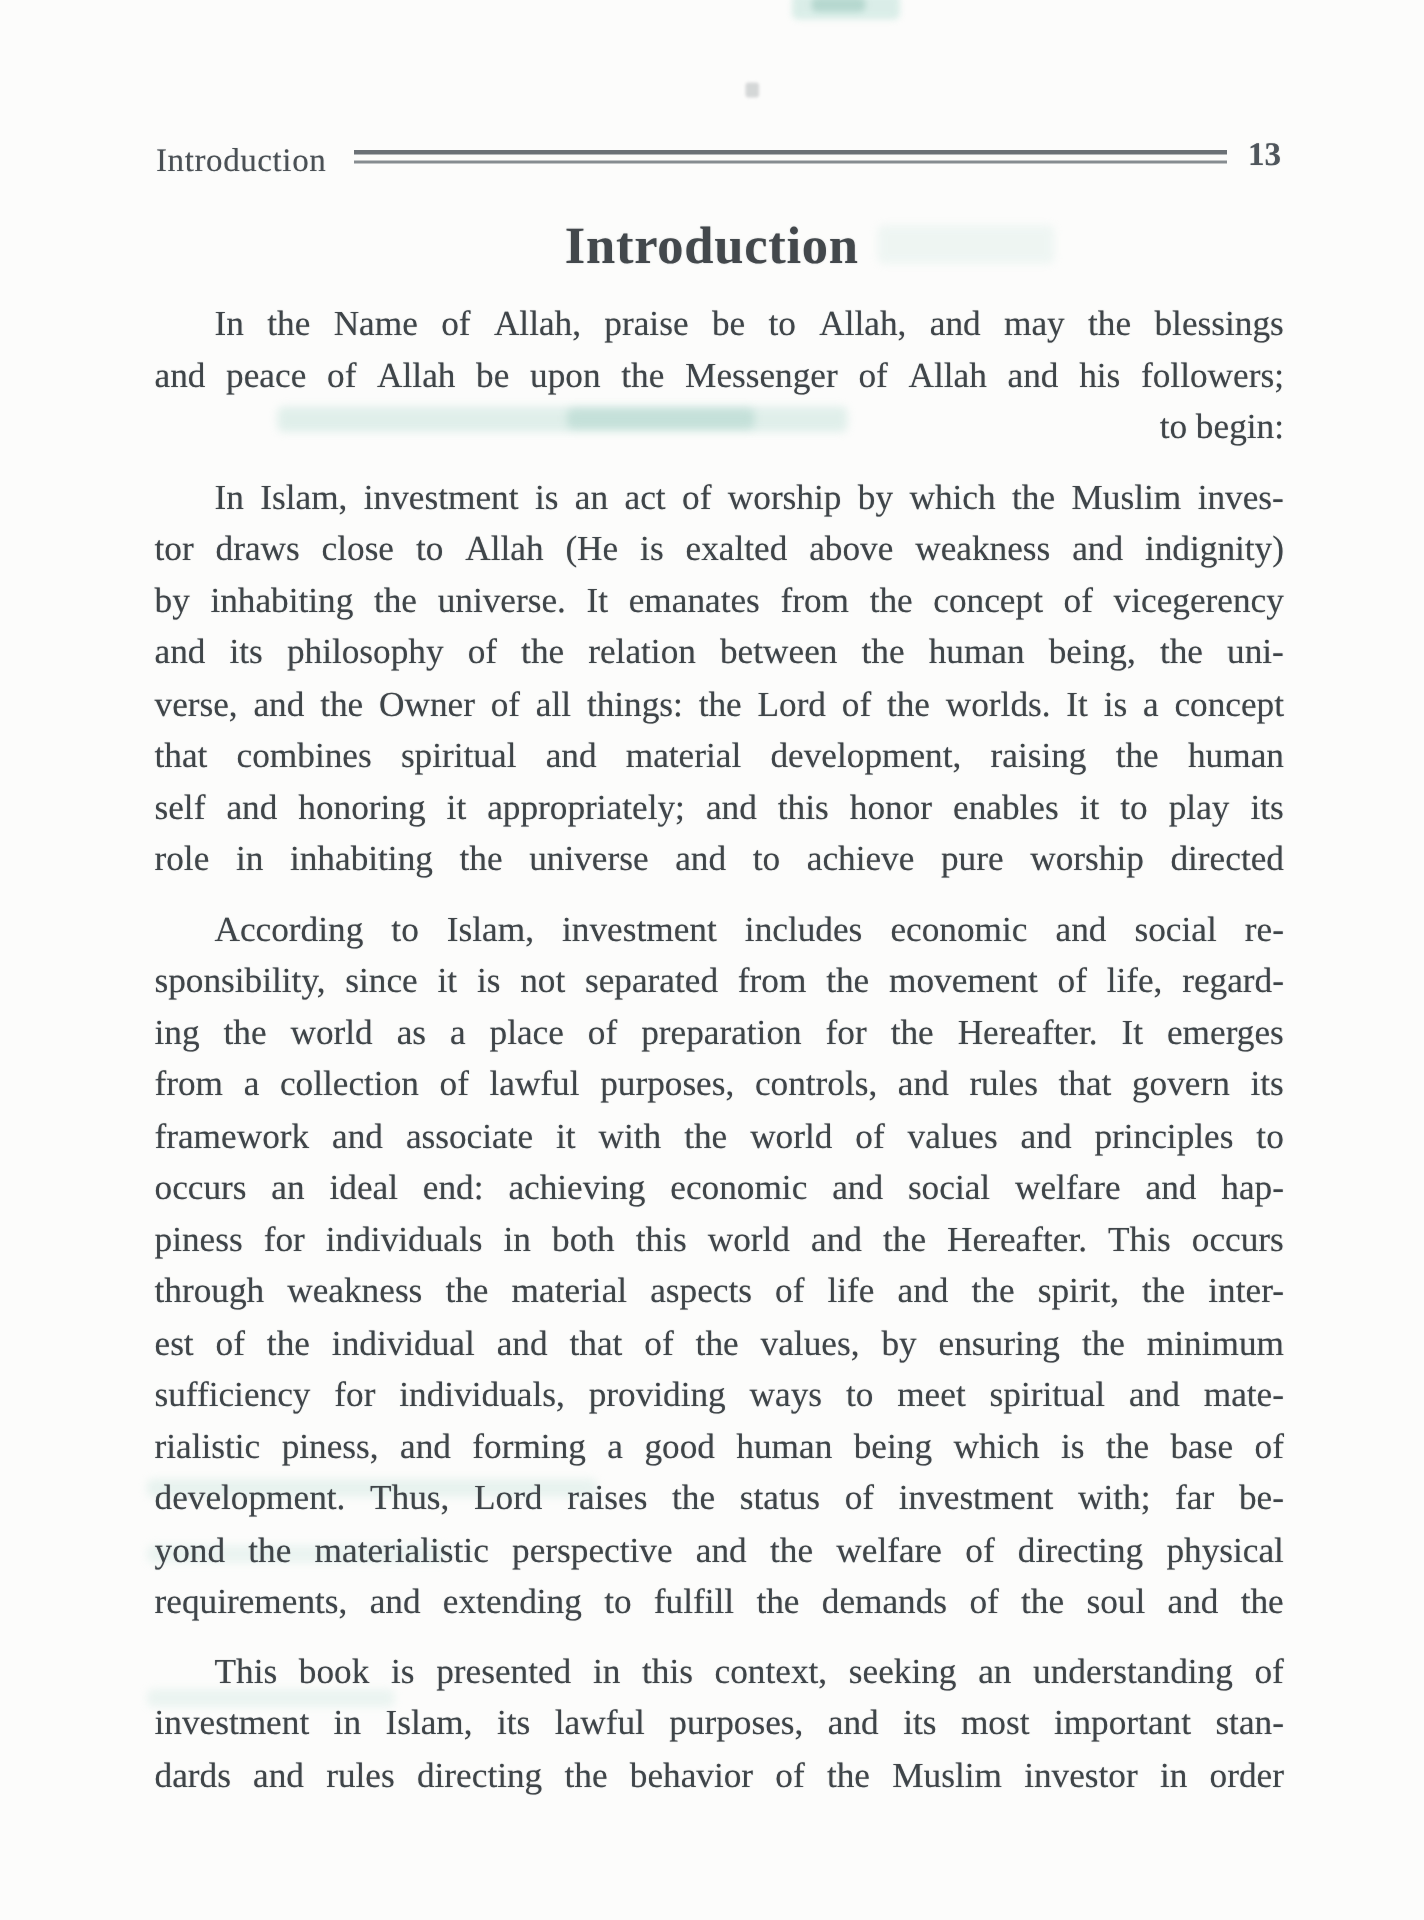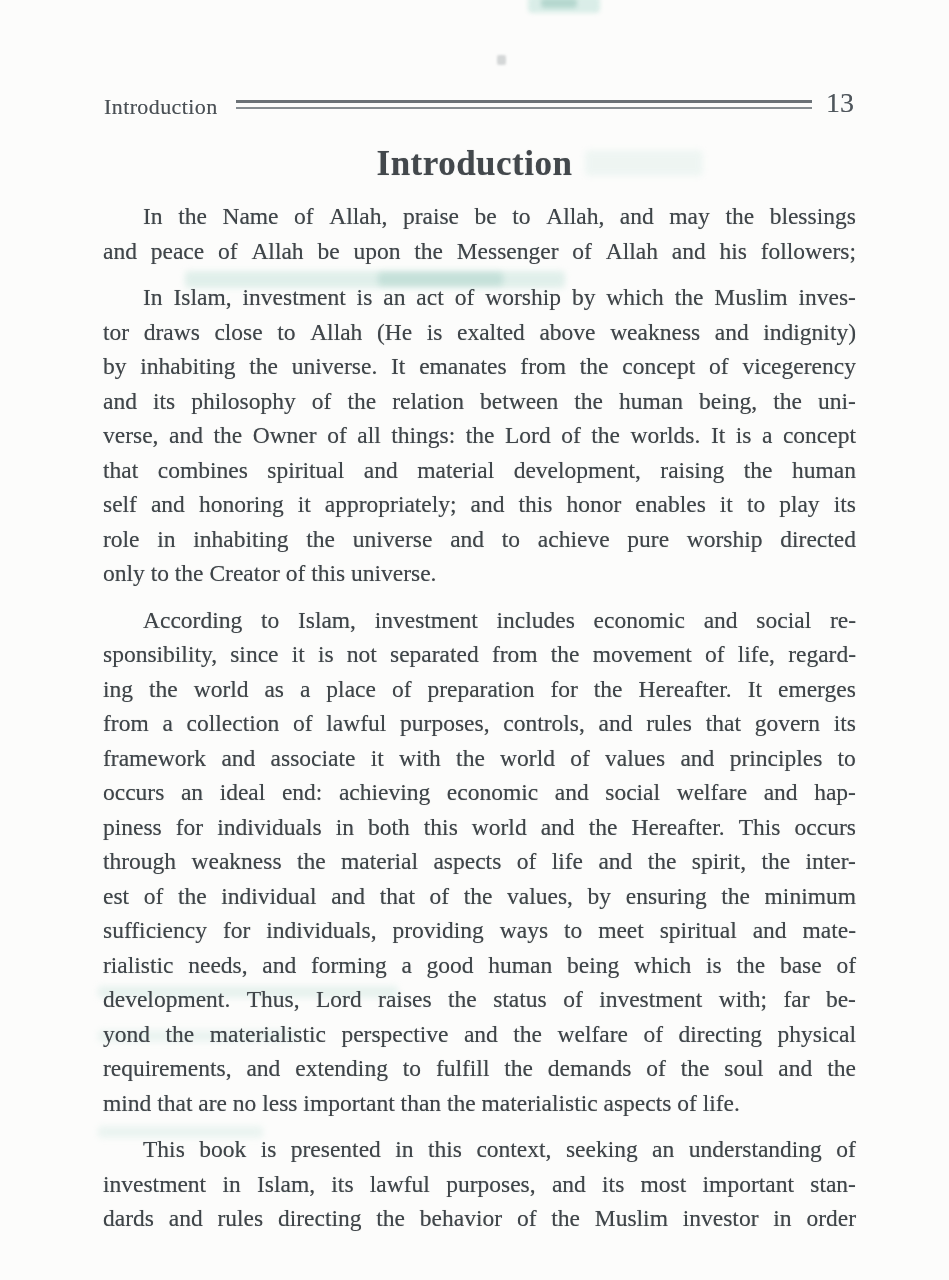--- a/index.html
+++ b/index.html
@@ -16,40 +16,41 @@
   .runhead-title{
     font-size:22px;color:#4a5055;letter-spacing:.4px;white-space:nowrap;
     text-shadow:0 0 .6px rgba(74,80,85,.5);
   }
   .runhead-rule{
     flex:1;height:4px;margin:0 14px 0 18px;margin-top:-6px;
     border-top:3px solid #6b7176;
     border-bottom:2px solid #868c90;
   }
   .runhead-page{
-    font-size:28px;color:#4f565c;white-space:nowrap;margin-top:-8px;
+    font-size:22px;color:#4f565c;white-space:nowrap;margin-top:-8px;
     text-shadow:0 0 .6px rgba(79,86,92,.5);
+    font-weight:bold;
   }
   
   .chapter-title{
     position:absolute;left:0;top:144px;width:949px;
     text-align:center;font-size:35px;font-weight:bold;color:#43484c;
     letter-spacing:.5px;
     text-shadow:0 0 1px rgba(67,72,76,.35);
   }
   
   .bodytext{
     position:absolute;left:103px;top:199px;width:753px;
     font-size:23.5px;color:#3f4549;
     text-shadow:0 0 .7px rgba(63,69,73,.55);
   }
   .para{margin:0 0 12px 0;}
   .line{
     display:flex;justify-content:space-between;
-    height:34.5px;line-height:34.5px;white-space:nowrap;
+    height:34.5px;line-height:34.5px;white-space:nowrap;text-align:right;
   }
   .line.first{padding-left:40px;}
   .line.plain{display:block;}
   
   .ghost{position:absolute;background:#bfe0d7;border-radius:4px;filter:blur(3px);}
   .g-top     {left:528px;top:-4px;width:72px;height:17px;opacity:.75;background:#cfe9e2;filter:blur(2px);}
   .g-top-core{left:541px;top:-2px;width:36px;height:10px;opacity:.6;background:#9ecabf;filter:blur(2px);}
   .g-begin   {left:185px;top:271px;width:380px;height:17px;opacity:.45;}
   .g-begin2  {left:378px;top:272px;width:125px;height:14px;opacity:.5;background:#a9d2c8;}
   .g-title   {left:585px;top:150px;width:118px;height:26px;opacity:.22;}
@@ -107,20 +108,21 @@
         <span>be</span>
         <span>upon</span>
         <span>the</span>
         <span>Messenger</span>
         <span>of</span>
         <span>Allah</span>
         <span>and</span>
         <span>his</span>
         <span>followers;</span>
       </div>
+      <div class="line plain">to begin:</div>
     </div>
     <div class="para">
       <div class="line first">
         <span>In</span>
         <span>Islam,</span>
         <span>investment</span>
         <span>is</span>
         <span>an</span>
         <span>act</span>
         <span>of</span>
@@ -222,21 +224,20 @@
         <span>inhabiting</span>
         <span>the</span>
         <span>universe</span>
         <span>and</span>
         <span>to</span>
         <span>achieve</span>
         <span>pure</span>
         <span>worship</span>
         <span>directed</span>
       </div>
-      <div class="line plain">only to the Creator of this universe.</div>
     </div>
     <div class="para">
       <div class="line first">
         <span>According</span>
         <span>to</span>
         <span>Islam,</span>
         <span>investment</span>
         <span>includes</span>
         <span>economic</span>
         <span>and</span>
@@ -363,21 +364,21 @@
         <span>providing</span>
         <span>ways</span>
         <span>to</span>
         <span>meet</span>
         <span>spiritual</span>
         <span>and</span>
         <span>mate-</span>
       </div>
       <div class="line">
         <span>rialistic</span>
-        <span>needs,</span>
+        <span>piness,</span>
         <span>and</span>
         <span>forming</span>
         <span>a</span>
         <span>good</span>
         <span>human</span>
         <span>being</span>
         <span>which</span>
         <span>is</span>
         <span>the</span>
         <span>base</span>
@@ -415,21 +416,20 @@
         <span>to</span>
         <span>fulfill</span>
         <span>the</span>
         <span>demands</span>
         <span>of</span>
         <span>the</span>
         <span>soul</span>
         <span>and</span>
         <span>the</span>
       </div>
-      <div class="line plain">mind that are no less important than the materialistic aspects of life.</div>
     </div>
     <div class="para">
       <div class="line first">
         <span>This</span>
         <span>book</span>
         <span>is</span>
         <span>presented</span>
         <span>in</span>
         <span>this</span>
         <span>context,</span>

